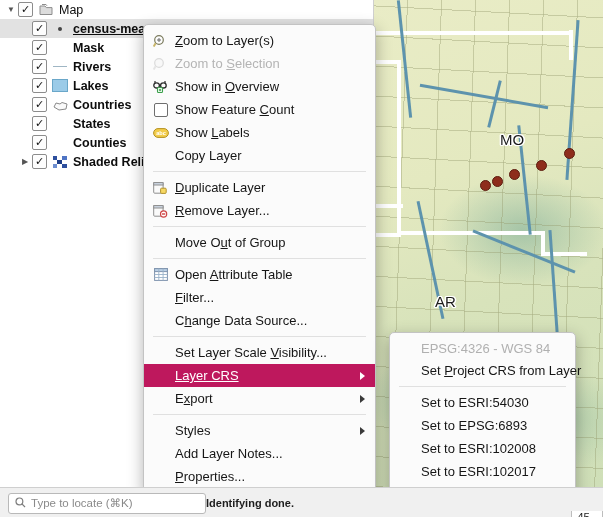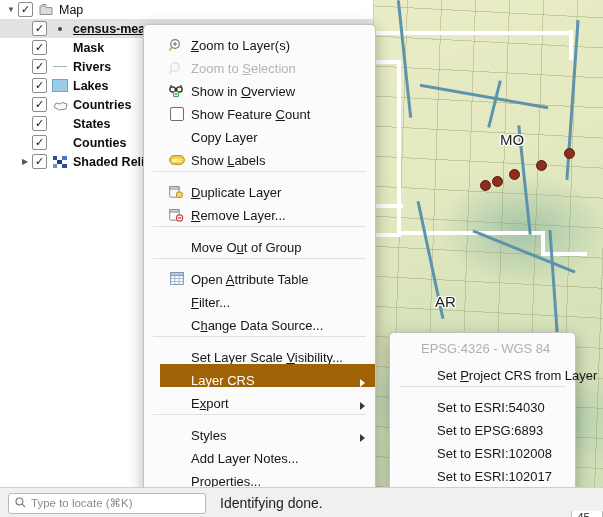--- a/index.html
+++ b/index.html
@@ -74,32 +74,32 @@
 
   
   .ctx-menu{
     position:absolute;background:#fbfbfb;border:1px solid #c3c3c3;
     border-radius:5px;box-shadow:0 5px 16px rgba(0,0,0,.30);
     padding:4px 0;font-size:13px;color:#161616;
   }
   #ctx-main{left:143px;top:24px;width:231px;}
   #ctx-sub{left:389px;top:332px;width:185px;border-radius:5px;}
   .mi{
-    position:relative;height:23px;display:flex;align-items:flex-end;
-    padding:0 10px 0 8px;white-space:nowrap;cursor:default;margin-left:16px;
+    position:relative;height:23px;display:flex;align-items:center;
+    padding:0 10px 0 8px;white-space:nowrap;cursor:default;
   }
   .mi .mi-icon{
     width:17px;height:15px;flex:0 0 17px;margin-right:6px;
     display:flex;align-items:center;justify-content:center;
   }
   .mi .mi-label{flex:1;line-height:1;}
   .mi.noicon .mi-label{padding-left:23px;}
   .mi.disabled{color:#b4b4b4;}
   .mi.disabled .mi-icon{opacity:.33;}
-  .mi.hl{background:#a16207;color:#ffffff;}
+  .mi.hl{background:#be185d;color:#ffffff;text-decoration:underline;}
   .mi.hl .arrow{border-left-color:#ffffff;}
   .sep{height:1px;background:#e0e0e0;margin:4px 9px;}
   .arrow{
     width:0;height:0;border-top:4px solid transparent;border-bottom:4px solid transparent;
     border-left:5px solid #3a3a3a;margin-left:6px;
   }
   .sub-head{
     height:22px;display:flex;align-items:center;padding:0 10px 0 31px;
     color:#b0b0b0;font-size:13px;white-space:nowrap;
   }
@@ -110,21 +110,21 @@
     position:absolute;left:0;top:487px;width:603px;height:30px;
     background:#f0f0f0;border-top:1px solid #cfcfcf;
     display:flex;align-items:center;
   }
   .locator{
     margin-left:8px;width:184px;height:19px;background:#ffffff;
     border:1px solid #b9b9b9;border-radius:3px;display:flex;align-items:center;
     padding:0 6px;gap:5px;
   }
   .locator .ph{font-size:11.5px;color:#8a8a8a;white-space:nowrap;}
-  .status-msg{margin-left:14px;font-size:14px;color:#1d1d1d;font-weight:normal;white-space:nowrap;}
+  .status-msg{font-size:11px;color:#1d1d1d;font-weight:bold;white-space:nowrap;}
   .coord-box{
     position:absolute;right:0;top:511px;width:28px;height:30px;
     background:#ffffff;border:1px solid #bdbdbd;border-top:none;
     display:flex;align-items:flex-start;font-size:11.5px;color:#1d1d1d;padding-left:2px;
     overflow:hidden;
   }
 </style>
 </head>
 <body>
 
@@ -290,31 +290,31 @@
           </svg>
         </span>
         <span class="mi-label">Show in <span class="u">O</span>verview</span>
       </div>
       <div class="mi">
         <span class="mi-icon">
           <span style="display:inline-block;width:12px;height:12px;border:1.2px solid #6e6e6e;border-radius:2px;background:#fff;"></span>
         </span>
         <span class="mi-label">Show Feature <span class="u">C</span>ount</span>
       </div>
-      <div class="mi noicon">
-        <span class="mi-label">Copy Layer</span>
-      </div>
       <div class="mi">
         <span class="mi-icon">
           <svg width="16" height="12" viewBox="0 0 16 12">
             <rect x="0.6" y="1.6" width="14.8" height="8.8" rx="4.4" fill="#f2cc4a" stroke="#b59223" stroke-width="1"></rect>
             <text x="8" y="8.4" font-size="5.6" font-family="Liberation Sans, sans-serif" font-weight="bold" fill="#ffffff" text-anchor="middle">abc</text>
           </svg>
         </span>
         <span class="mi-label">Show <span class="u">L</span>abels</span>
+      </div>
+      <div class="mi noicon">
+        <span class="mi-label">Copy Layer</span>
       </div>
       <div class="sep"></div>
       <div class="mi">
         <span class="mi-icon">
           <svg width="15" height="14" viewBox="0 0 15 14">
             <rect x="0.7" y="1.6" width="9.4" height="10.6" rx="1" fill="#fafafa" stroke="#8e8e8e" stroke-width="1"></rect>
             <rect x="0.7" y="1.6" width="9.4" height="2.4" fill="#cfd9e6" stroke="#8e8e8e" stroke-width="1"></rect>
             <rect x="7.6" y="7.2" width="5.6" height="5.2" rx="1" fill="#f6d863" stroke="#b2922e" stroke-width="1"></rect>
           </svg>
         </span>

